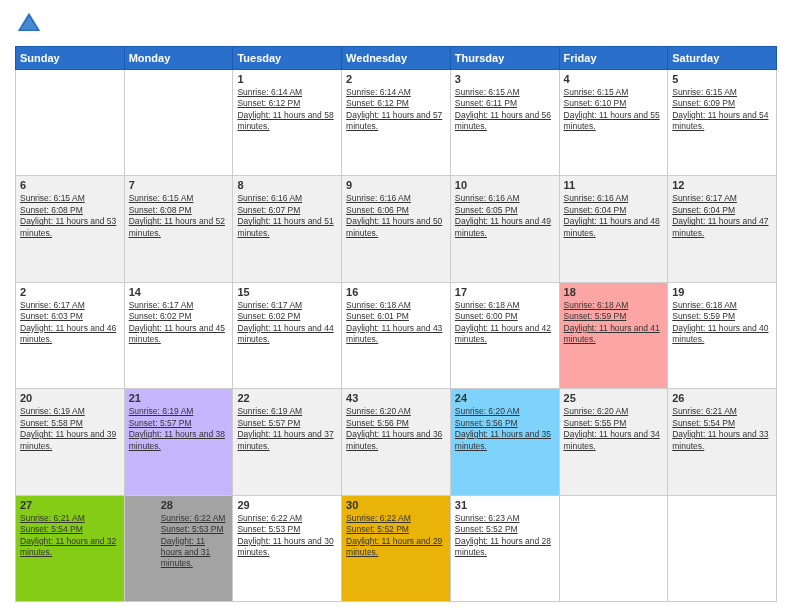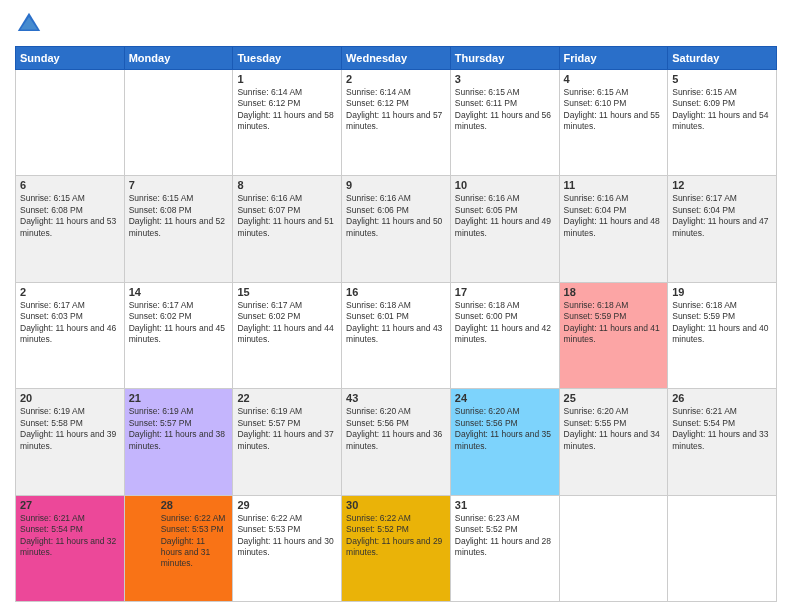--- a/index.html
+++ b/index.html
@@ -87,20 +87,21 @@
       font-size: 11px;
       font-weight: bold;
       color: #333;
       display: block;
       margin-bottom: 2px;
     }
     .day-info {
       font-size: 8.5px;
       line-height: 1.35;
       color: #333;
+      text-decoration: underline;
     }
     .empty-cell {
       background: #f9f9f9;
     }
     tr:nth-child(odd) td {
       background-color: #fff;
     }
     tr:nth-child(even) td {
       background-color: #f4f4f4;
     }
@@ -302,27 +303,27 @@
 Daylight: 11 hours and 34 minutes.</div>
           </td>
           <td style="background-color: rgb(240, 240, 240);">
             <span class="day-num">26</span>
             <div class="day-info" style="white-space: pre-line;">Sunrise: 6:21 AM
 Sunset: 5:54 PM
 Daylight: 11 hours and 33 minutes.</div>
           </td>
         </tr>
         <tr>
-          <td style="background-color: #ec4899; margin-top: 12px;">
+          <td style="background-color: #84cc16; margin-top: 12px;">
             <span class="day-num">27</span>
             <div class="day-info" style="white-space: pre-line;">Sunrise: 6:21 AM
 Sunset: 5:54 PM
 Daylight: 11 hours and 32 minutes.</div>
           </td>
-          <td style="background-color: #f97316; padding-left: 36px;">
+          <td style="background-color: #a3a3a3; padding-left: 36px;">
             <span class="day-num">28</span>
             <div class="day-info" style="white-space: pre-line;">Sunrise: 6:22 AM
 Sunset: 5:53 PM
 Daylight: 11 hours and 31 minutes.</div>
           </td>
           <td style="background-color: rgb(255, 255, 255);">
             <span class="day-num">29</span>
             <div class="day-info" style="white-space: pre-line;">Sunrise: 6:22 AM
 Sunset: 5:53 PM
 Daylight: 11 hours and 30 minutes.</div>

